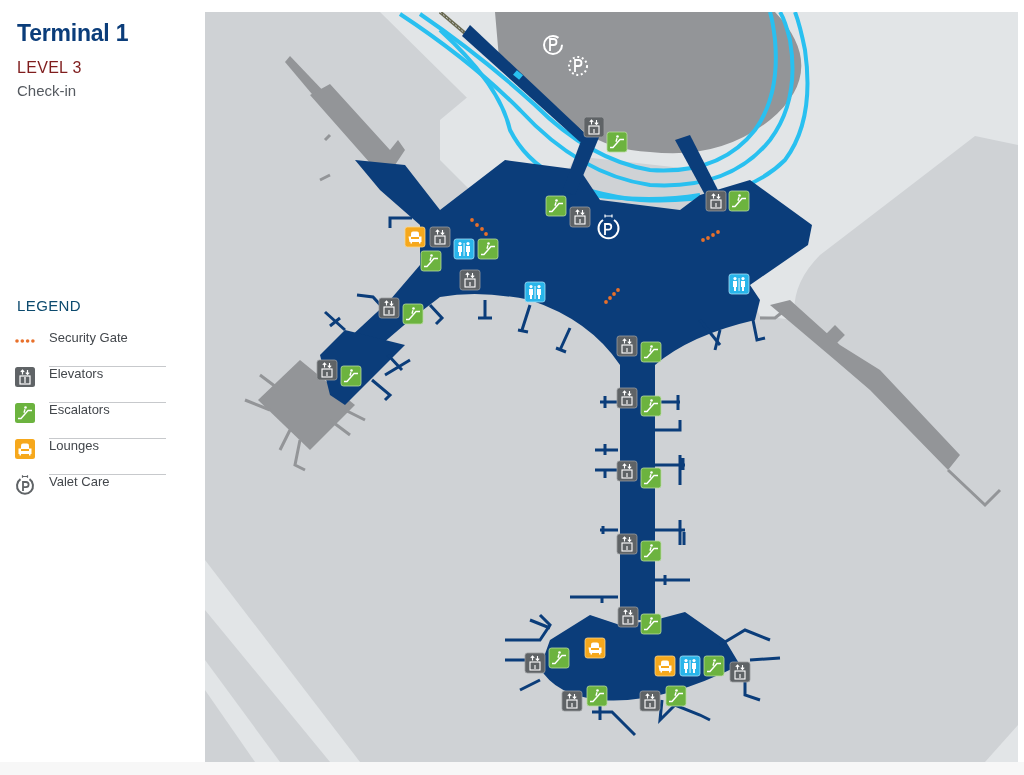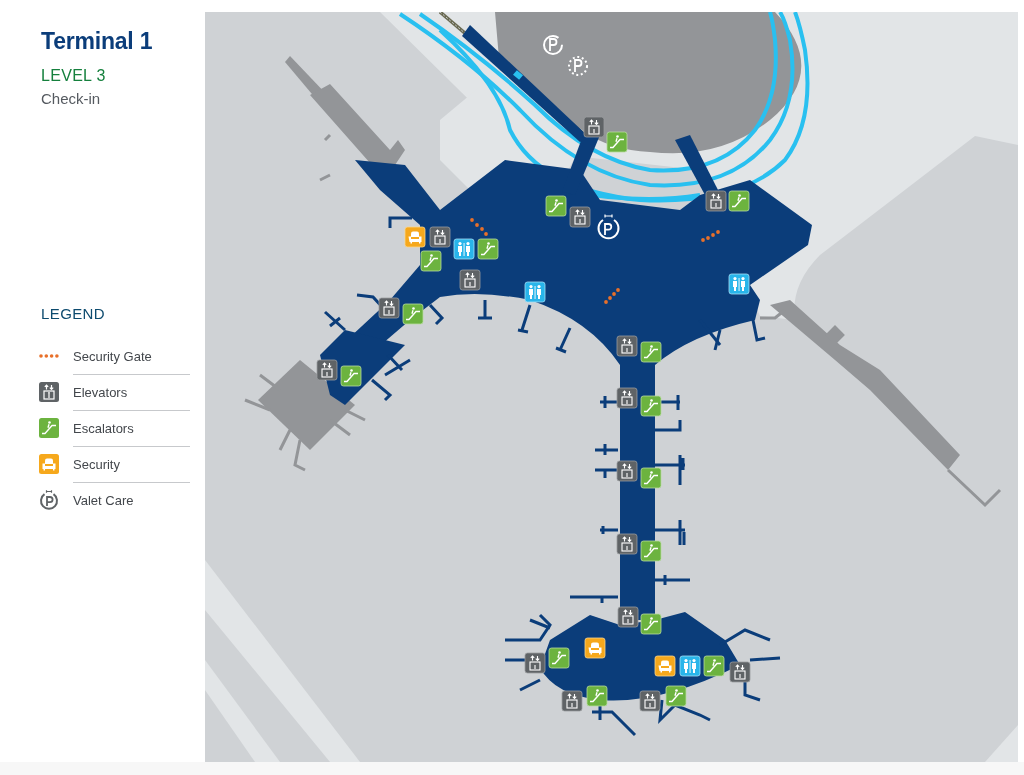--- a/index.html
+++ b/index.html
@@ -2,40 +2,40 @@
 <html><head>
   <meta charset="utf-8">
   <style>
     html, body { margin: 0; padding: 0; }
     body {
       width: 1024px; height: 775px; overflow: hidden;
       background: #ffffff;
       font-family: "Liberation Sans", "DejaVu Sans", sans-serif;
       position: relative;
     }
-    .sidebar { position: absolute; left: 0; top: 16px; width: 200px; height: 744px; margin-left: 24px; }
+    .sidebar { position: absolute; left: 0; top: 8px; width: 200px; height: 744px; }
     .title {
       position: absolute; left: 17px; top: 12px; margin: 0;
       font-size: 23px; font-weight: bold; color: #0b3d7a; letter-spacing: -0.2px;
     }
     .level {
       position: absolute; left: 17px; top: 51px;
-      font-size: 16px; color: #15803d; letter-spacing: 0.3px;
+      font-size: 16px; color: #7f1d1d; letter-spacing: 0.3px;
     }
     .sublevel {
       position: absolute; left: 17px; top: 74px;
       font-size: 15px; color: #555a60;
     }
     .legend-title {
       position: absolute; left: 17px; top: 289px;
       font-size: 15px; color: #0c4a6e; letter-spacing: 0.4px;
     }
     .legend-list { position: absolute; left: 14px; top: 322px; width: 152px; margin: 0; padding: 0; list-style: none; }
     .legend-item {
-      position: relative; height: 36px; display: flex; align-items: center;
+      position: relative; height: 36px; display: flex; 
     }
     .legend-item + .legend-item::before {
       content: ""; position: absolute; left: 35px; right: 0; top: 0;
       border-top: 1px solid #c7c9cc;
     }
     .legend-icon {
       width: 22px; height: 22px; display: flex; align-items: center; justify-content: center; margin-right: 13px; flex: 0 0 22px;
     }
     .legend-label { font-size: 13px; color: #43474c; }
     .map { position: absolute; left: 205px; top: 12px; width: 813px; height: 750px; background: #cfd2d5; }
@@ -93,21 +93,21 @@
     <li class="legend-item">
       <span class="legend-icon">
         <svg width="20" height="20" viewBox="0 0 20 20">
             <rect width="20" height="20" rx="2.5" fill="#f6a81c"></rect>
             <g fill="#fff">
               <path d="M6 6.5a2 2 0 0 1 2-2h4a2 2 0 0 1 2 2V10H6z"></path>
               <path d="M3.5 9.5h2.5v2.5h8V9.5h2.5V15h-1v1.5h-1.5V15H6v1.5H4.5V15h-1z"></path>
             </g>
           </svg>
       </span>
-      <span class="legend-label">Security</span>
+      <span class="legend-label">Lounges</span>
     </li>
     <li class="legend-item">
       <span class="legend-icon">
         <svg width="22" height="22" viewBox="0 0 22 22">
             <path d="M6.5 5.2A8 8 0 1 0 15.5 5.2" stroke="#5f6366" stroke-width="2" fill="none"></path>
             <path d="M8.5 2.5h5M8.5 1.3v2.4M13.5 1.3v2.4" stroke="#5f6366" stroke-width="1.2"></path>
             <path d="M9 17V8h3a2.6 2.6 0 0 1 0 5.2H9" stroke="#5f6366" stroke-width="1.8" fill="none"></path>
           </svg>
       </span>
       <span class="legend-label">Valet Care</span>

